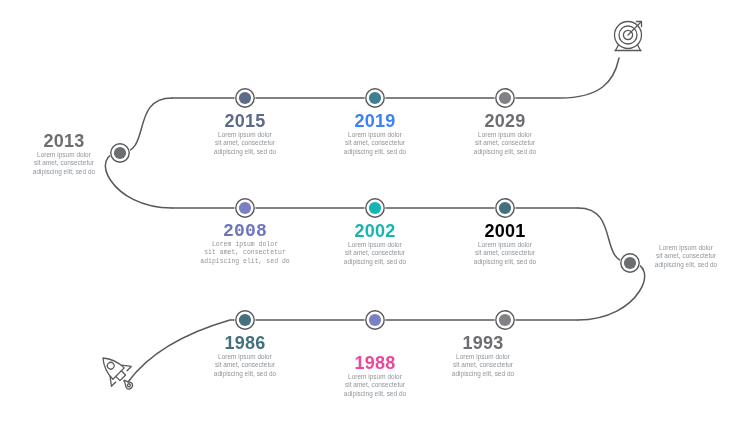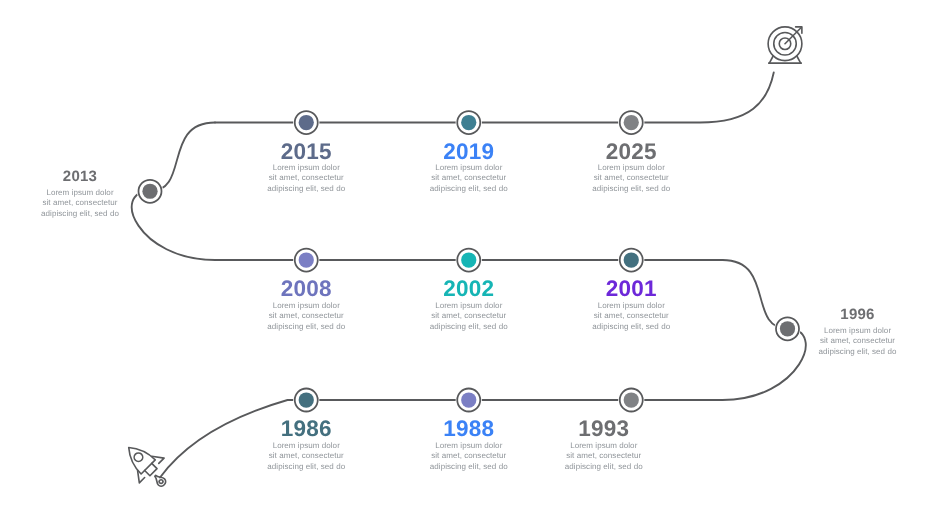--- a/index.html
+++ b/index.html
@@ -53,21 +53,21 @@
   }
   .milestone .desc span {
     display: block;
   }
 
   
   .milestone.side {
     width: 104px;
   }
   .milestone.side .year {
-    font-size: 12px;
+    font-size: 18px;
   }
 </style>
 </head>
 <body>
 
 <div id="infographic">
 
   <svg class="svg-layer" viewBox="0 0 750 422">
     <g fill="none" stroke="#58595b" stroke-width="1.5" stroke-linecap="round">
 
@@ -186,69 +186,68 @@
       </div>
       <div class="milestone" style="left: 313px; top: 114px;">
         <p class="year" style="color: #3b82f6;">2019</p>
         <p class="desc" style="color: rgb(143, 148, 153);">
           <span>Lorem ipsum dolor</span>
           <span>sit amet, consectetur</span>
           <span>adipiscing elit, sed do</span>
         </p>
       </div>
       <div class="milestone" style="left: 443px; top: 114px;">
-        <p class="year" style="color: rgb(109, 110, 113);">2025</p>
-        <p class="desc" style="color: rgb(143, 148, 153);">
-          <span>Lorem ipsum dolor</span>
-          <span>sit amet, consectetur</span>
-          <span>adipiscing elit, sed do</span>
-        </p>
-      </div>
-      <div class="milestone" style="left: 183px; top: 224px;">
+        <p class="year" style="color: rgb(109, 110, 113);">2029</p>
+        <p class="desc" style="color: rgb(143, 148, 153);">
+          <span>Lorem ipsum dolor</span>
+          <span>sit amet, consectetur</span>
+          <span>adipiscing elit, sed do</span>
+        </p>
+      </div>
+      <div class="milestone" style="left: 183px; top: 224px; font-family: Liberation Mono, monospace;">
         <p class="year" style="color: rgb(110, 116, 189);">2008</p>
         <p class="desc" style="color: rgb(143, 148, 153);">
           <span>Lorem ipsum dolor</span>
           <span>sit amet, consectetur</span>
           <span>adipiscing elit, sed do</span>
         </p>
       </div>
       <div class="milestone" style="left: 313px; top: 224px;">
         <p class="year" style="color: rgb(22, 181, 181);">2002</p>
         <p class="desc" style="color: rgb(143, 148, 153);">
           <span>Lorem ipsum dolor</span>
           <span>sit amet, consectetur</span>
           <span>adipiscing elit, sed do</span>
         </p>
       </div>
       <div class="milestone" style="left: 443px; top: 224px;">
-        <p class="year" style="color: #6d28d9;">2001</p>
+        <p class="year" style="color: #000000;">2001</p>
         <p class="desc" style="color: rgb(143, 148, 153);">
           <span>Lorem ipsum dolor</span>
           <span>sit amet, consectetur</span>
           <span>adipiscing elit, sed do</span>
         </p>
       </div>
       <div class="milestone side" style="left: 634px; top: 244px;">
-        <p class="year" style="color: rgb(109, 110, 113);">1996</p>
         <p class="desc" style="color: rgb(143, 148, 153);">
           <span>Lorem ipsum dolor</span>
           <span>sit amet, consectetur</span>
           <span>adipiscing elit, sed do</span>
         </p>
       </div>
       <div class="milestone" style="left: 183px; top: 336px;">
         <p class="year" style="color: rgb(68, 112, 127);">1986</p>
         <p class="desc" style="color: rgb(143, 148, 153);">
           <span>Lorem ipsum dolor</span>
           <span>sit amet, consectetur</span>
           <span>adipiscing elit, sed do</span>
         </p>
       </div>
       <div class="milestone" style="left: 313px; top: 336px;">
-        <p class="year" style="color: #3b82f6;">1988</p>
+        <p class="year" style="color: #ec4899; margin-top: 20px;">1988</p>
         <p class="desc" style="color: rgb(143, 148, 153);">
           <span>Lorem ipsum dolor</span>
           <span>sit amet, consectetur</span>
           <span>adipiscing elit, sed do</span>
         </p>
       </div>
       <div class="milestone" style="left: 421px; top: 336px;">
         <p class="year" style="color: rgb(109, 110, 113);">1993</p>
         <p class="desc" style="color: rgb(143, 148, 153);">
           <span>Lorem ipsum dolor</span>

